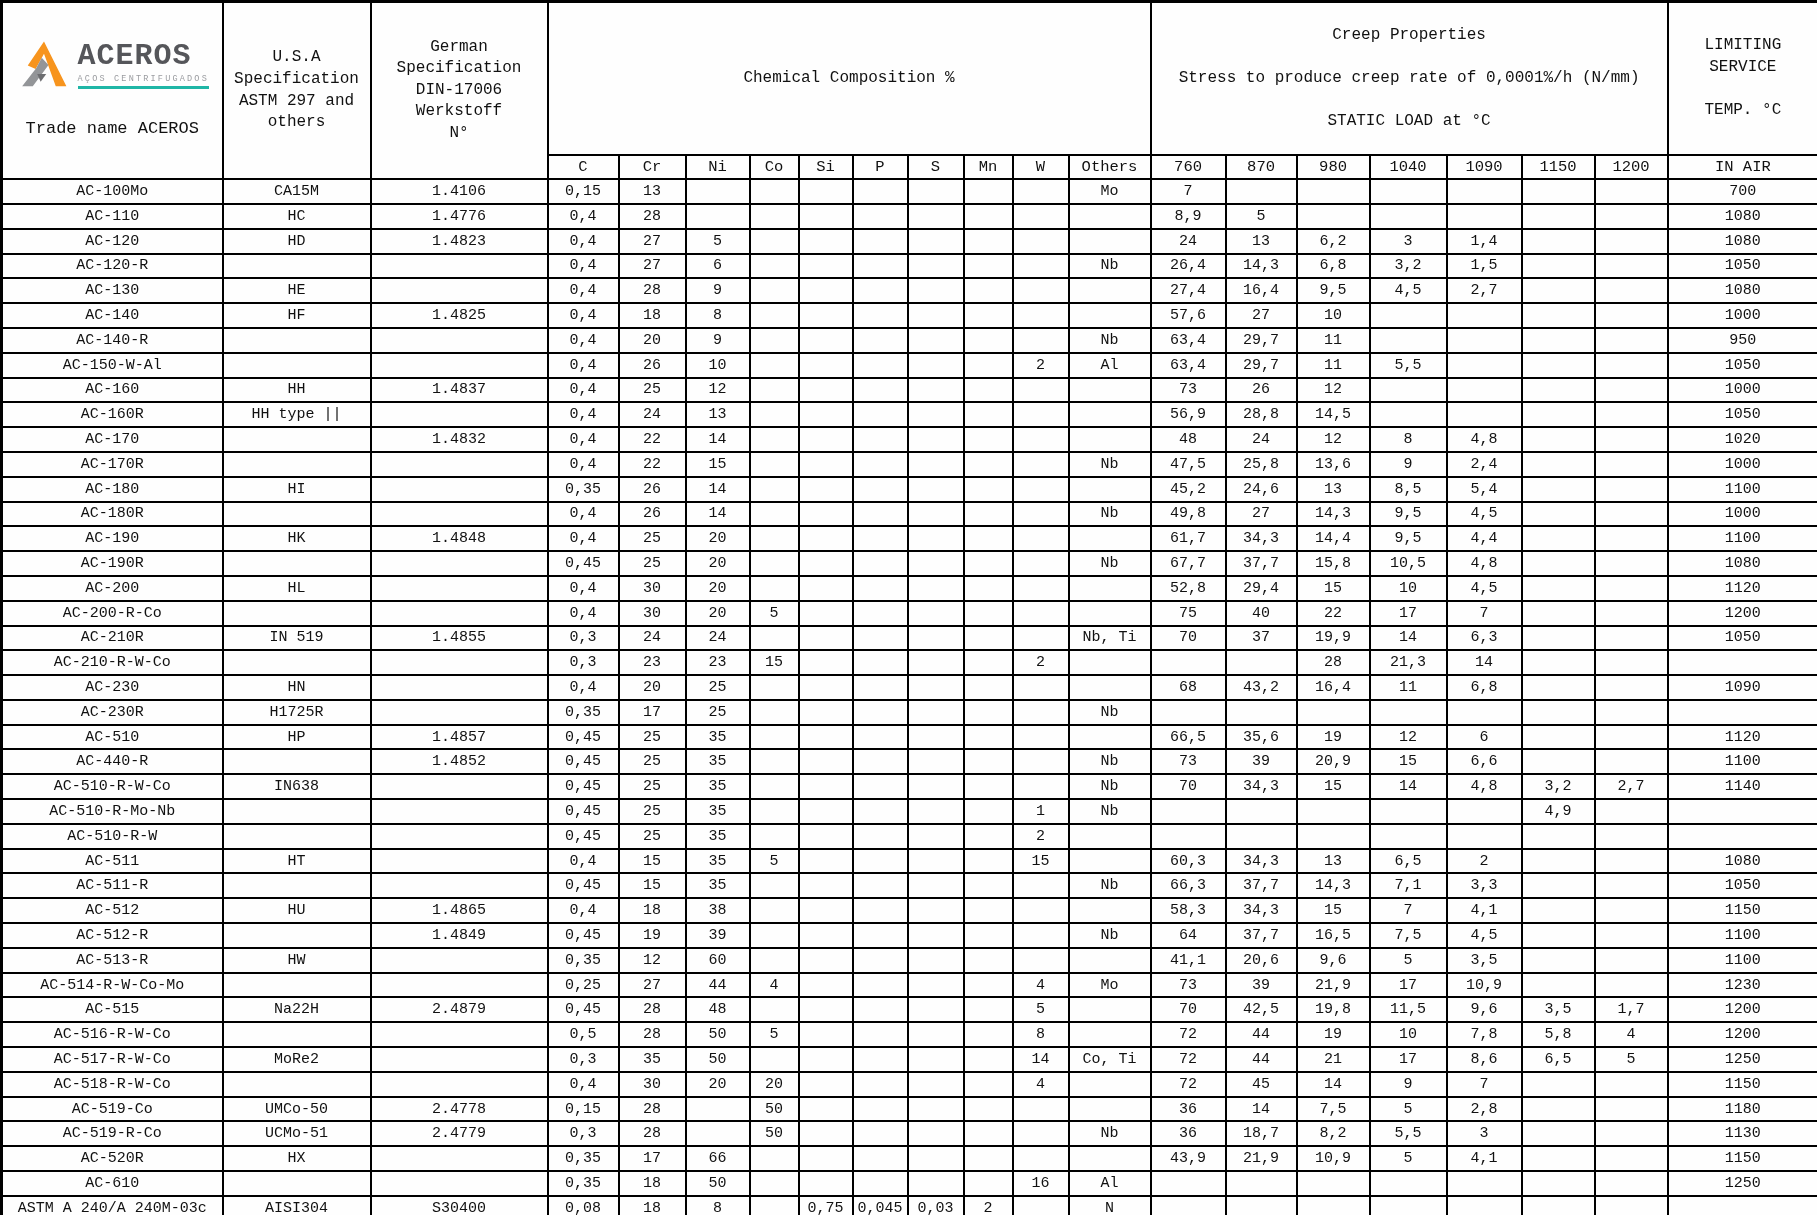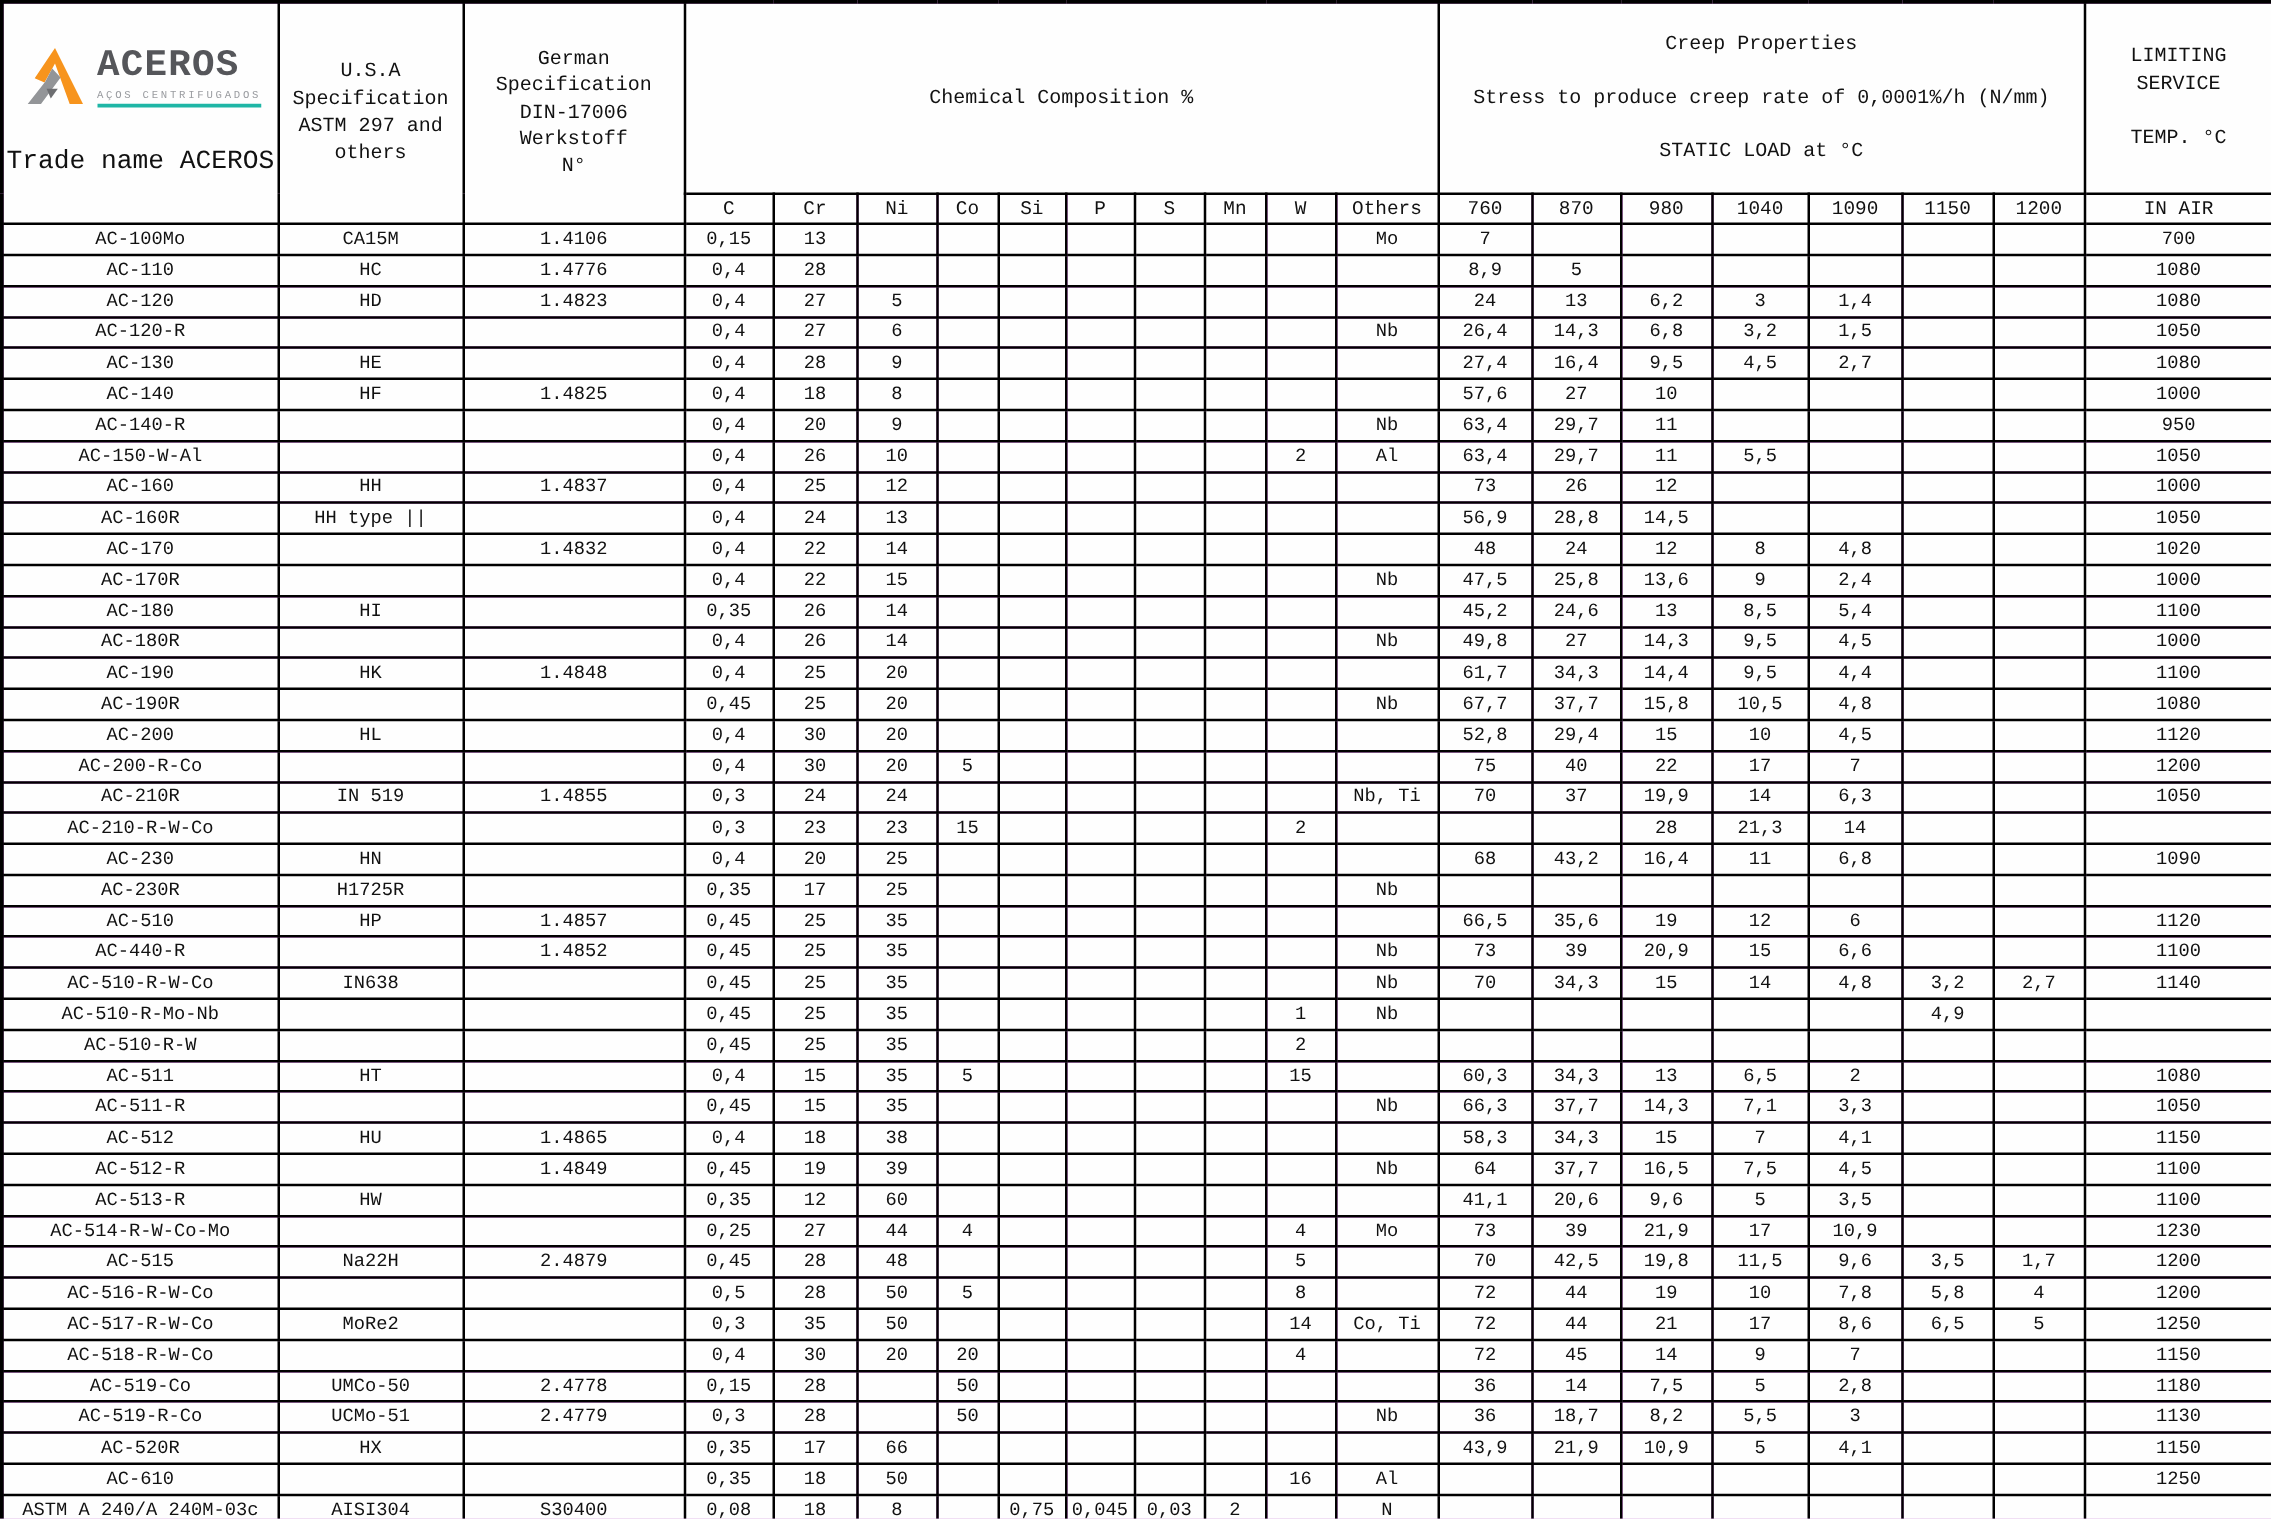--- a/index.html
+++ b/index.html
@@ -23,21 +23,21 @@
   thead th{background:#e8e8e8;}
   tr.h1 th{height:86px;font-size:16px;white-space:pre-line;line-height:1.35;}
   tr.h2 th{height:22px;font-size:15.5px;}
   th.brand-cell{vertical-align:bottom;padding:4px 2px 2px 2px;}
   .logo{display:flex;align-items:center;justify-content:center;gap:6px;margin-bottom:6px;}
   .logo-mark{width:56px;height:52px;flex:0 0 auto;}
   .logo-text{display:flex;flex-direction:column;align-items:flex-start;line-height:1;}
   .logo-name{font-size:30px;font-weight:bold;color:#55565a;letter-spacing:1px;}
   .logo-sub{font-size:8.5px;color:#9a9ca0;letter-spacing:2.2px;margin-top:4px;}
   .logo-bar{height:3px;width:100%;margin-top:2px;}
-  .trade-label{font-size:21px;color:#111;text-align:center;padding-bottom:1px;}
+  .trade-label{font-size:17px;color:#111;text-align:center;padding-bottom:1px;}
   th.creep-cell{text-align:left;padding-left:5px;line-height:1.45;font-size:16px;margin-left:40px;}
   th.creep-cell div{white-space:nowrap;}
   tbody td{height:22.8px;line-height:1;background:#fdfdfd;}
 </style>
 </head>
 <body>
 
 <div class="page">
   <table class="spec">
     <colgroup>

